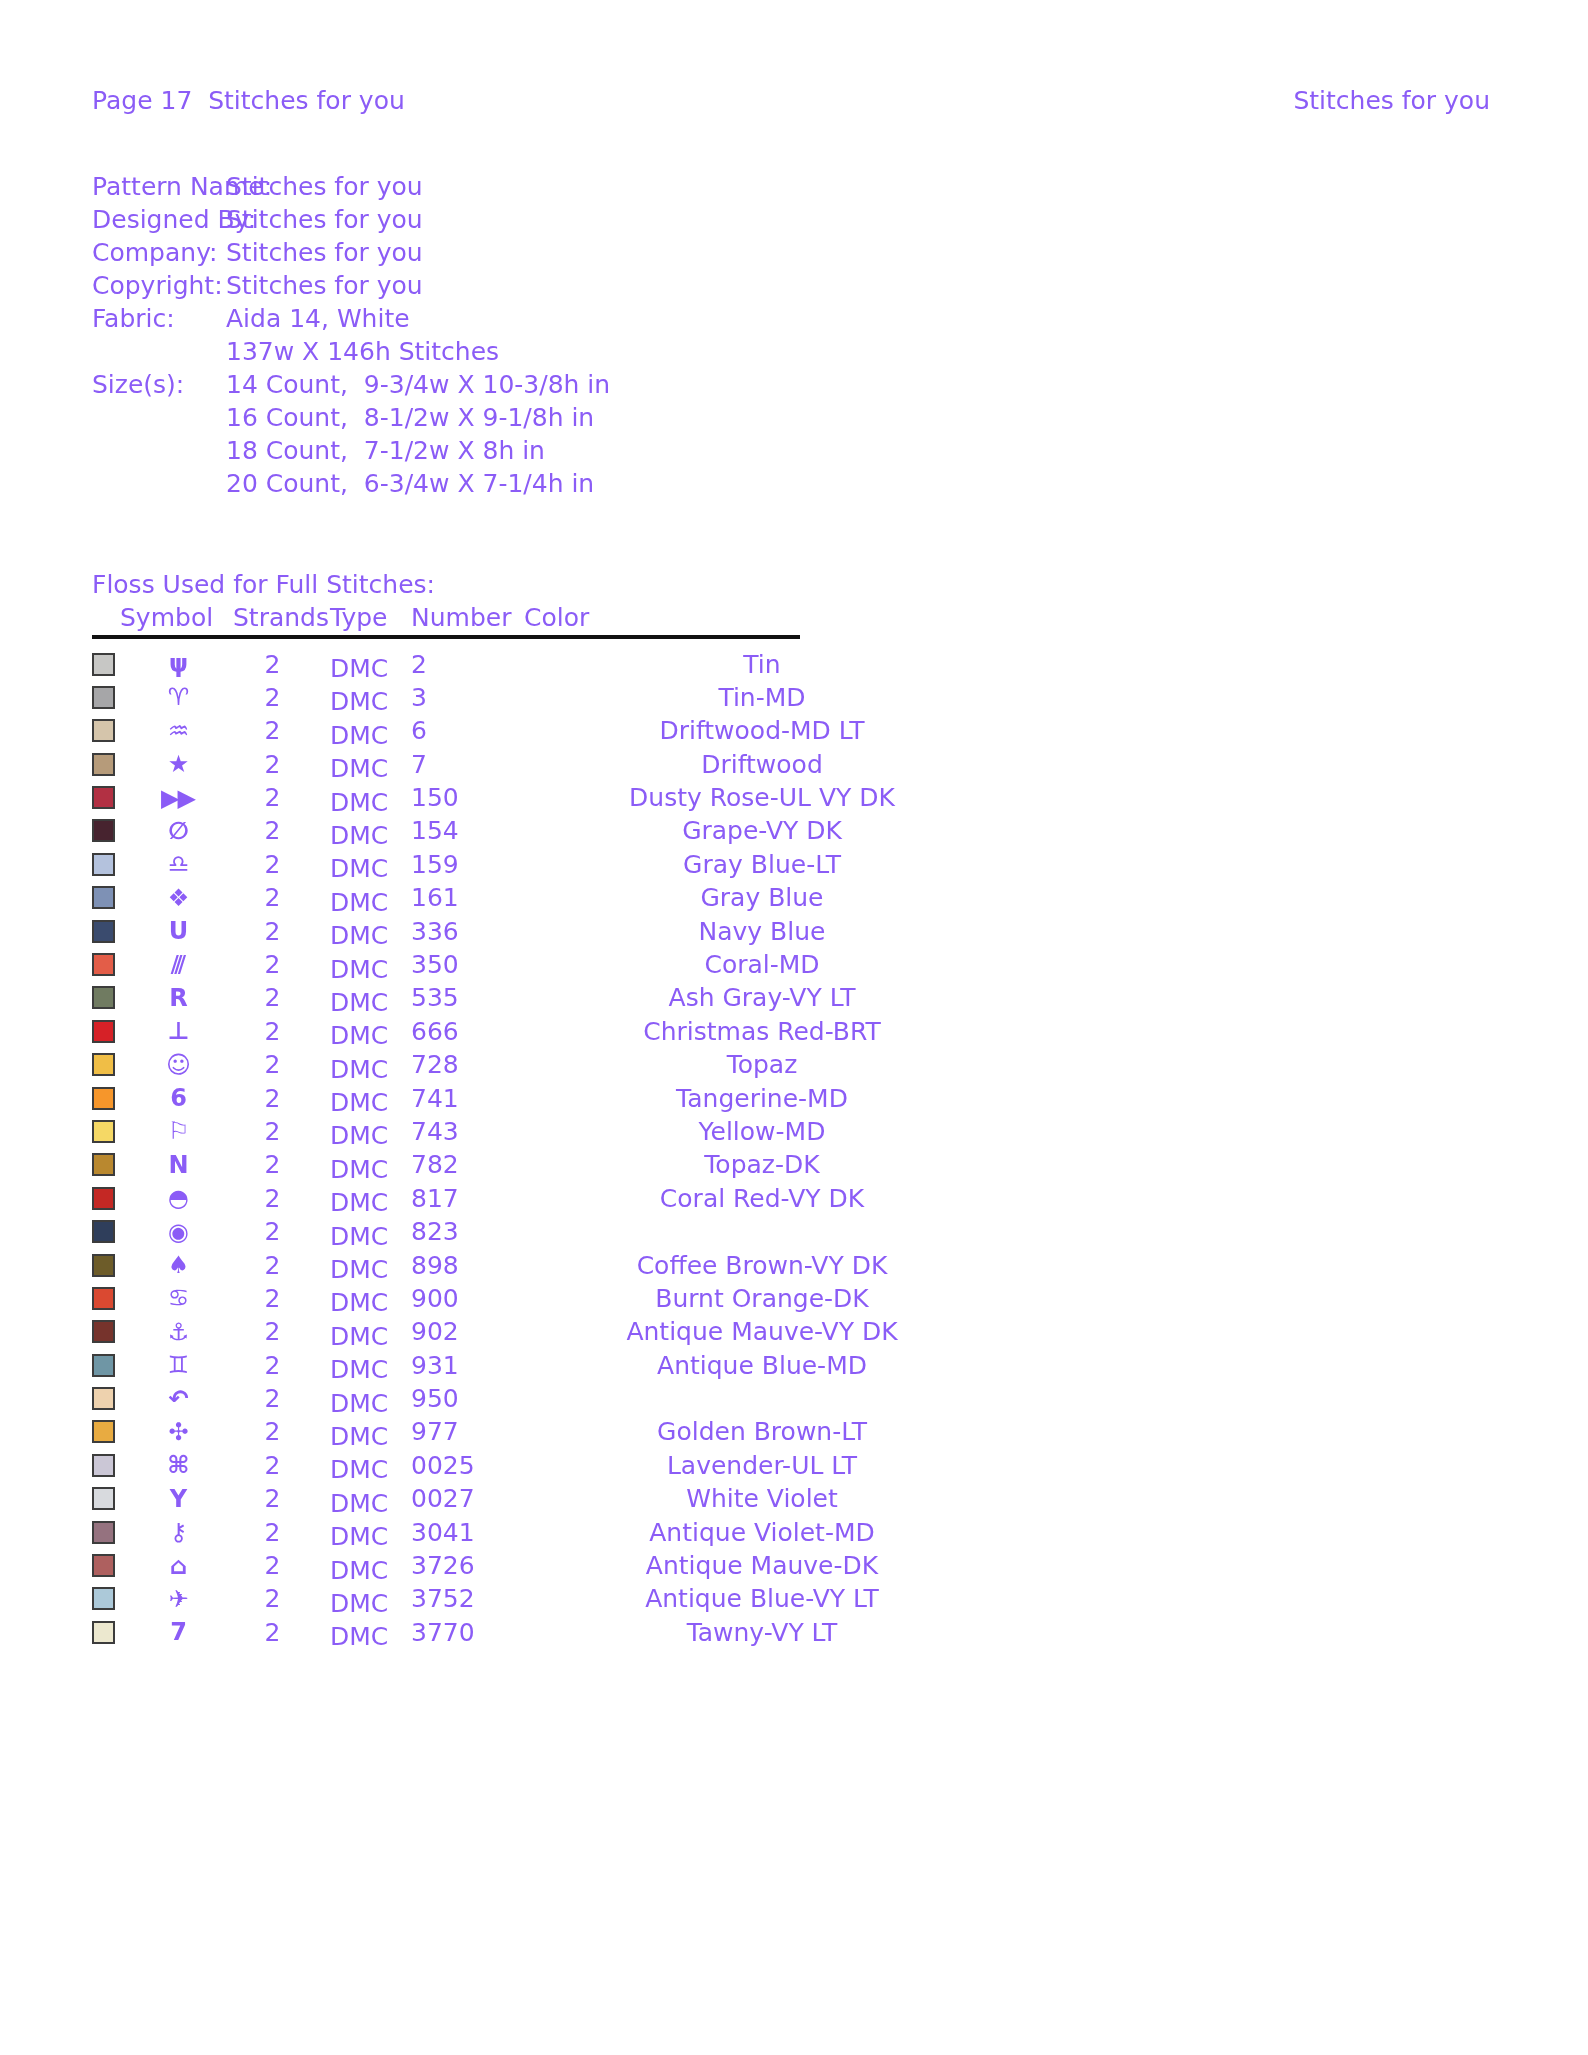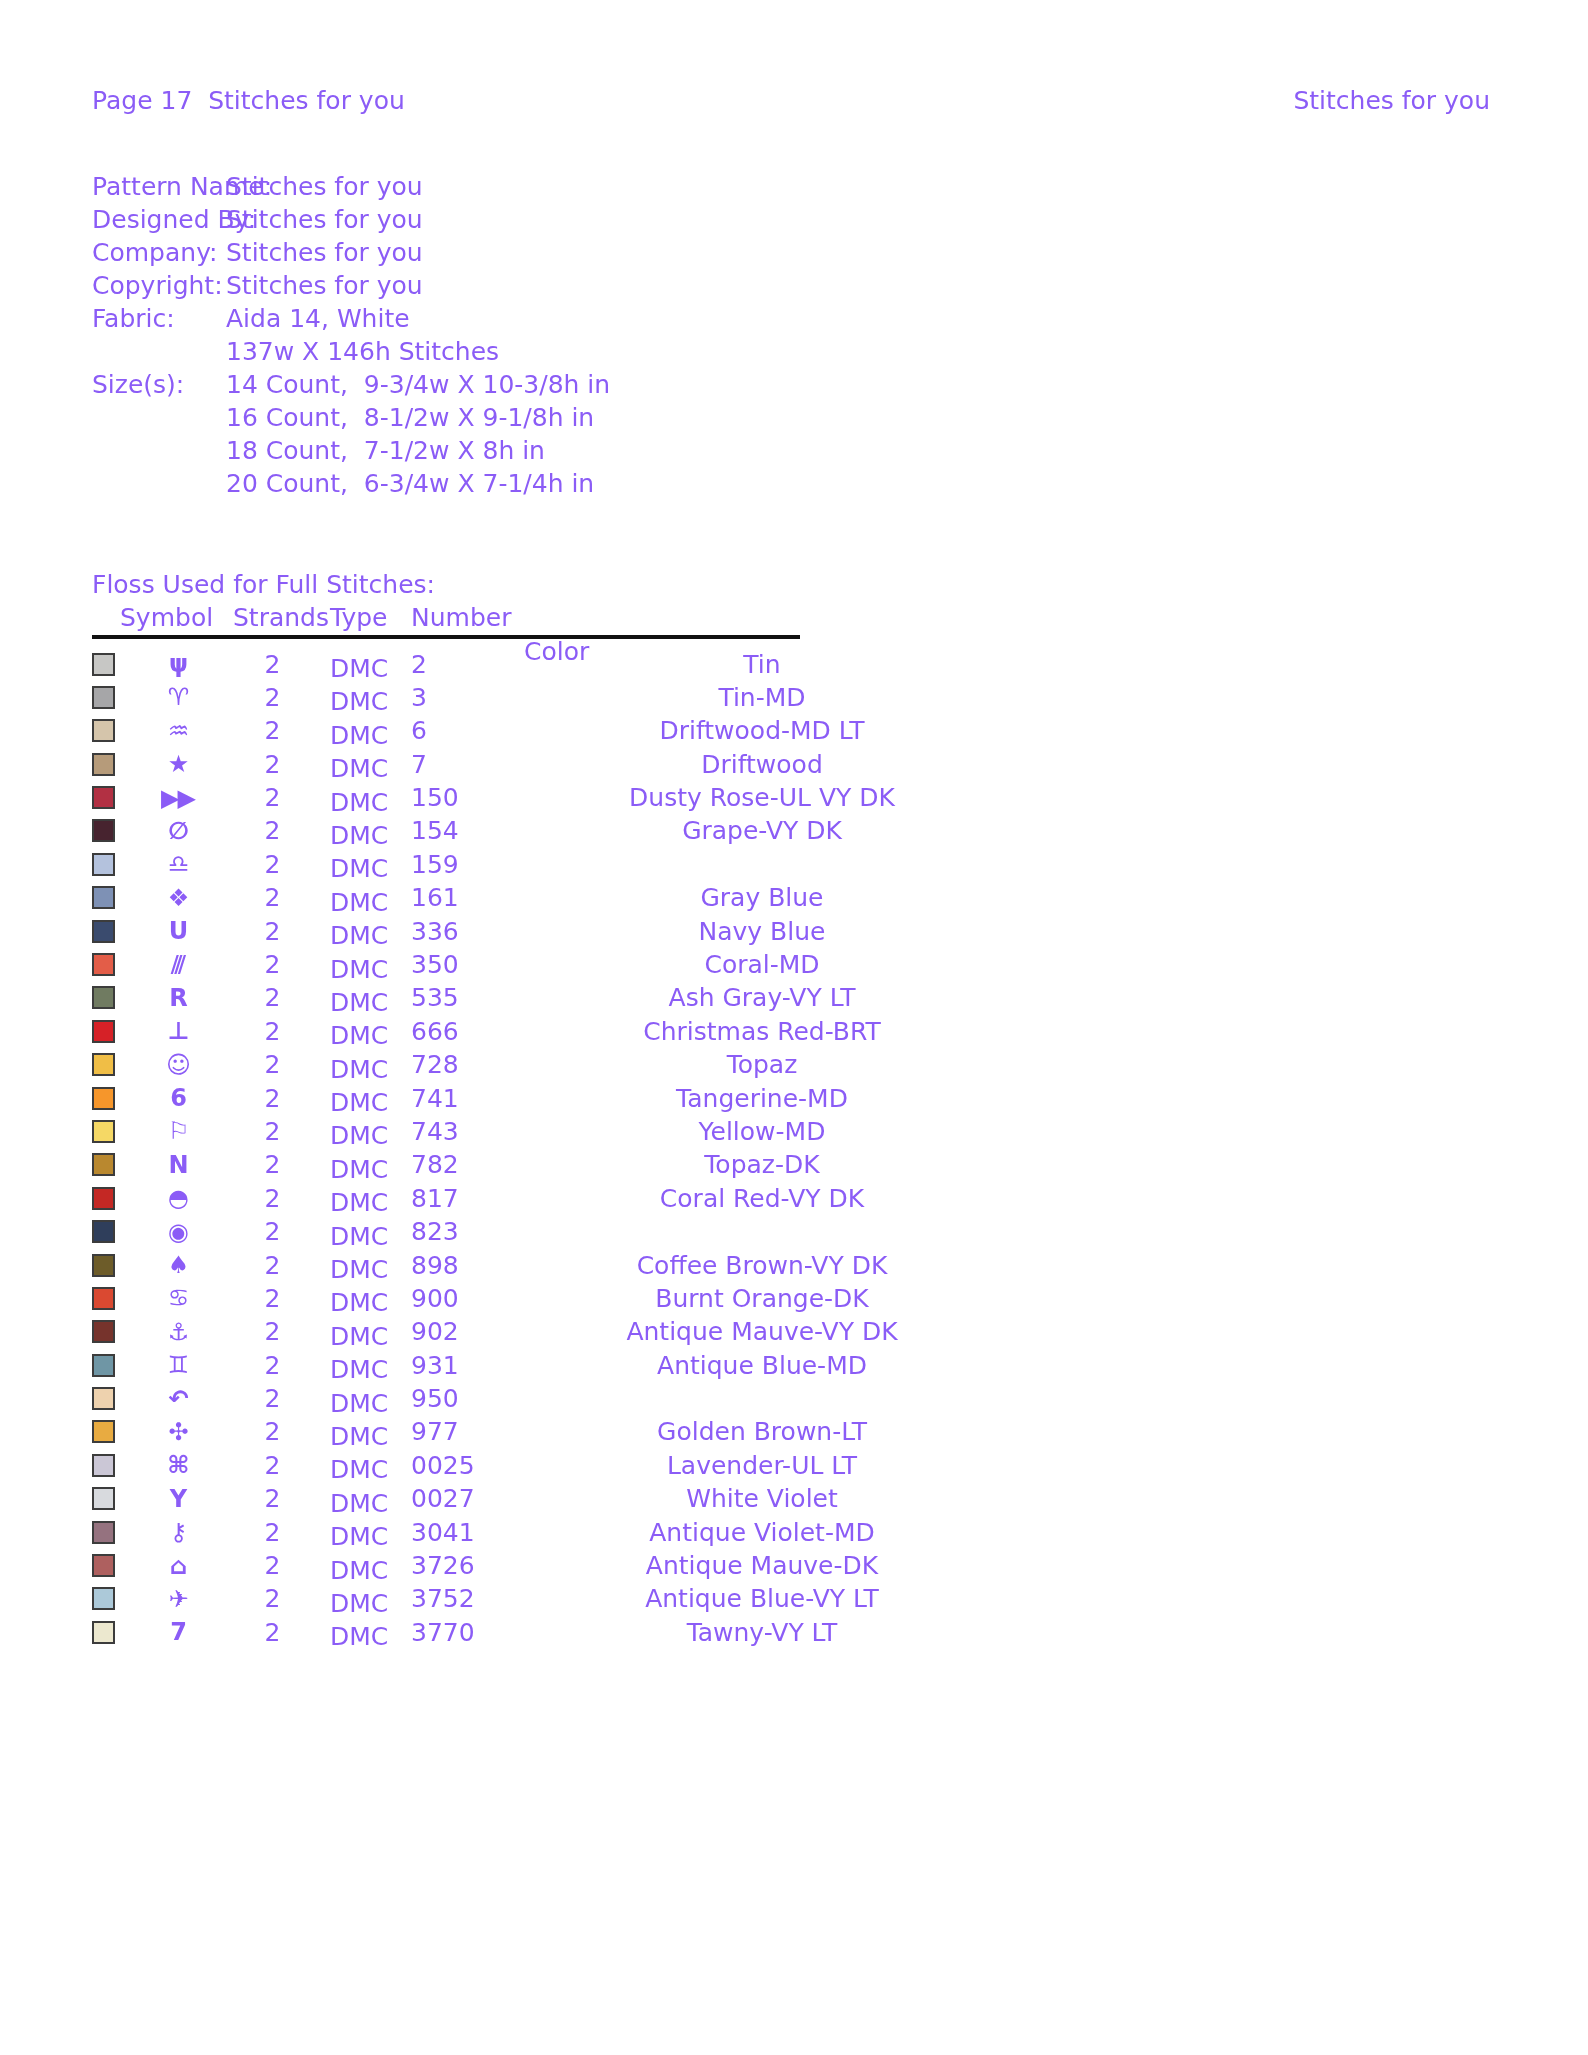--- a/index.html
+++ b/index.html
@@ -29,21 +29,21 @@
   .ftitle{height:35px;line-height:33px;}
   .grid6{
     display:grid;
     grid-template-columns:38px 95px 95px 85px 115px 480px;
   }
   .fhead{height:31px;line-height:30px;}
   .fhead .h-symbol{grid-column:1 / 3;padding-left:28px;}
   .h-strands{padding-left:8px;}
   .h-type{padding-left:10px;}
   .h-number{padding-left:6px;}
-  .h-color{padding-left:4px;margin-top:34px;}
+  .h-color{padding-left:4px;}
   .rule{width:708px;height:4px;background:#111111;margin:1px 0 6px 0;}
   .frow{height:33.4px;align-items:center;}
   .swatch{
     width:19px;height:19px;
     border:2px solid #3c3c3c;
     box-sizing:content-box;
   }
   .sym{
     text-align:center;
     font-weight:600;
@@ -140,20 +140,21 @@
           <span class="type">DMC</span>
           <span class="num">154</span>
           <span class="cname">Grape-VY DK</span>
         </div>
         <div class="grid6 frow">
           <span class="swatch" style="background: rgb(180, 194, 221);"></span>
           <span class="sym">♎</span>
           <span class="strands">2</span>
           <span class="type">DMC</span>
           <span class="num">159</span>
+          <span class="cname">Gray Blue-LT</span>
         </div>
         <div class="grid6 frow">
           <span class="swatch" style="background: rgb(126, 145, 181);"></span>
           <span class="sym">❖</span>
           <span class="strands">2</span>
           <span class="type">DMC</span>
           <span class="num">161</span>
           <span class="cname">Gray Blue</span>
         </div>
         <div class="grid6 frow">

